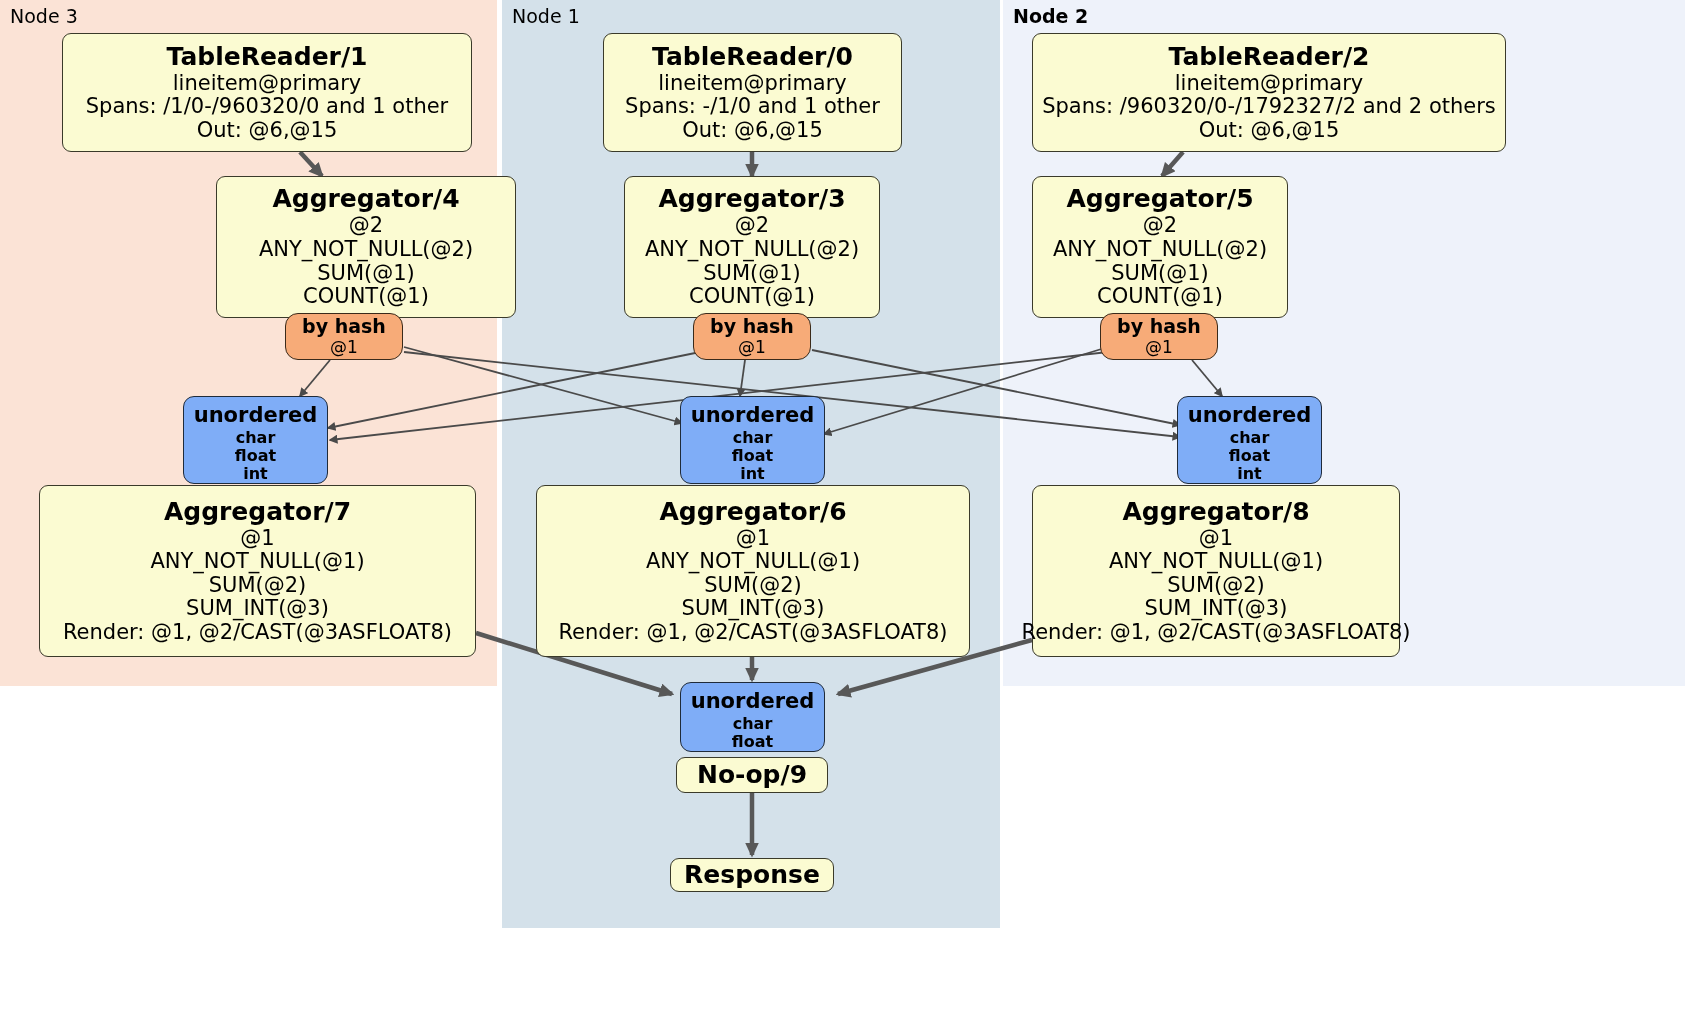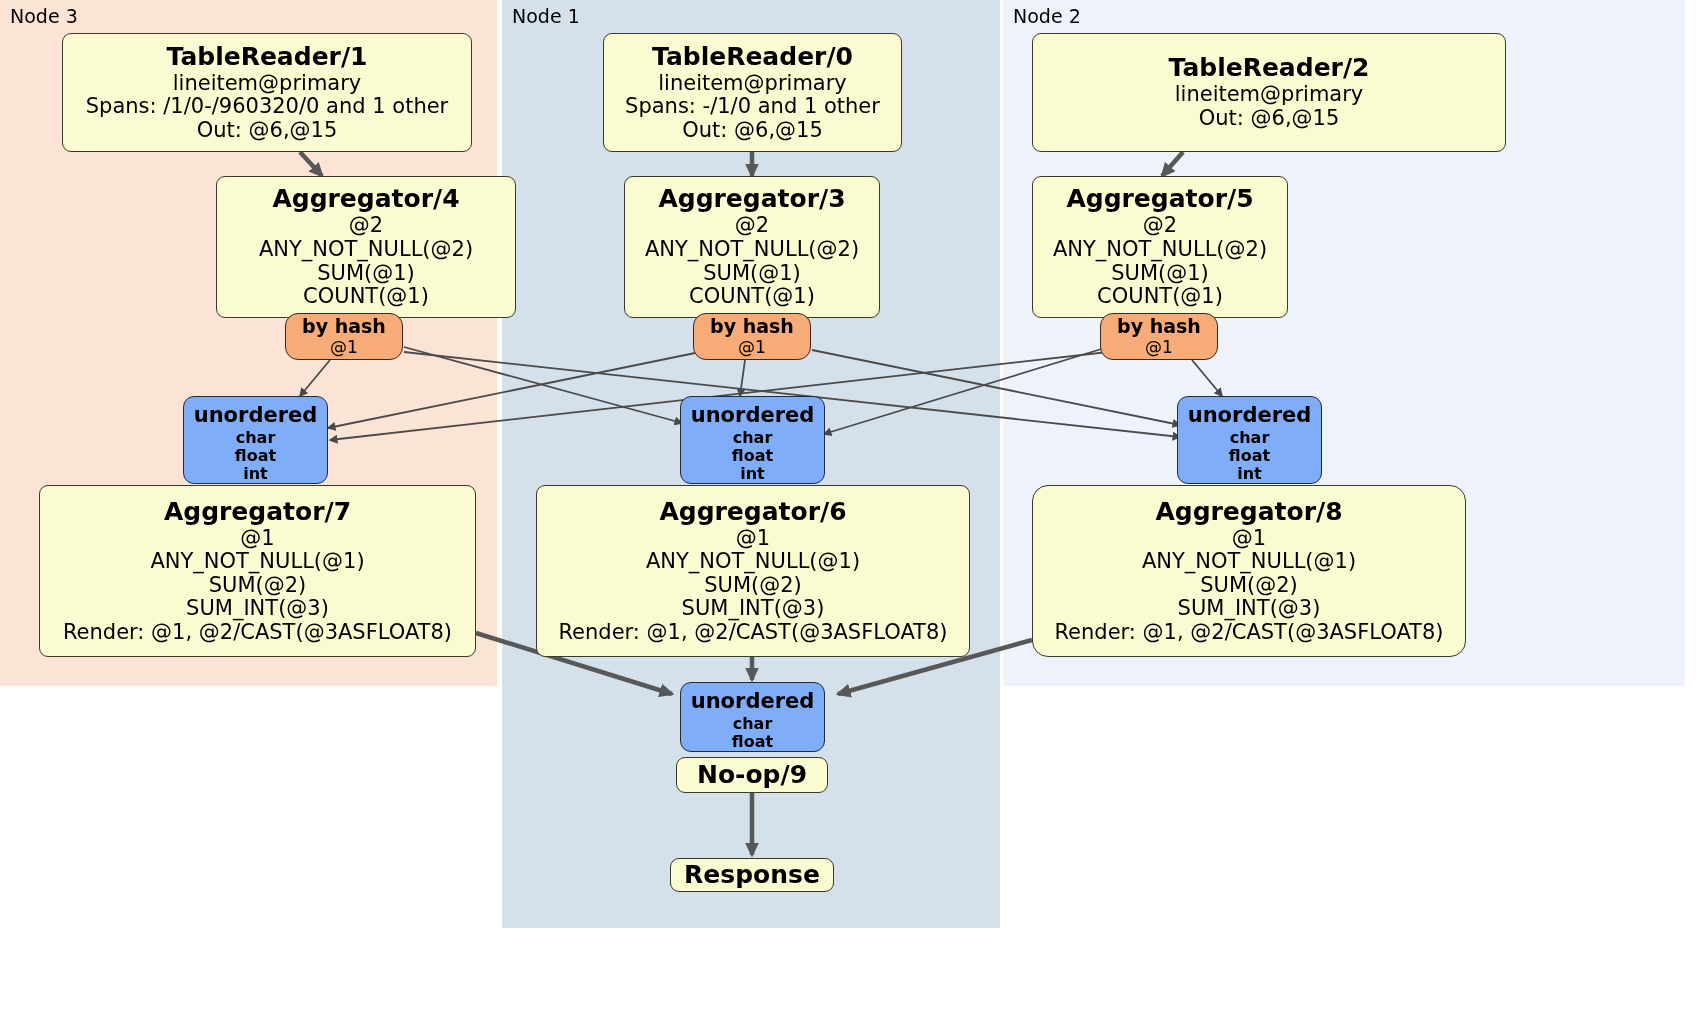--- a/index.html
+++ b/index.html
@@ -71,21 +71,21 @@
 <div id="stage">
 
   <div class="region" style="left:0px;top:0px;width:497px;height:686px;background:#fbe3d6;">
     <div class="region-label">Node 3</div>
   </div>
 
   <div class="region" style="left:502px;top:0px;width:498px;height:928px;background:#d4e1ea;">
     <div class="region-label">Node 1</div>
   </div>
 
-  <div class="region" style="left:1003px;top:0px;width:682px;height:686px;background:#eef2fa;">
+  <div class="region" style="left:1003px;top:0px;width:682px;height:686px;background:#eef2fa;font-weight:bold;">
     <div class="region-label">Node 2</div>
   </div>
 
   <svg id="edges">
     <defs>
       <marker id="ah-thin" markerWidth="9" markerHeight="9" refX="7.5" refY="4.5" orient="auto" markerUnits="userSpaceOnUse">
         <path d="M0,0 L9,4.5 L0,9 z" fill="#4a4a4a"></path>
       </marker>
       <marker id="ah-thick" markerWidth="15" markerHeight="14" refX="12.5" refY="7" orient="auto" markerUnits="userSpaceOnUse">
         <path d="M0,0 L15,7 L0,14 z" fill="#585858"></path>
@@ -197,20 +197,21 @@
     <div class="title">No-op/9</div>
   </div>
 
   <div class="box proc small" style="left:670px;top:858px;width:164px;height:34px;">
     <div class="title">Response</div>
   </div>
 
   <div class="box proc" style="left:1032px;top:33px;width:474px;height:119px;">
     <div class="title">TableReader/2</div>
     <div class="line">lineitem@primary</div>
+    <div class="line">Spans: /960320/0-/1792327/2 and 2 others</div>
     <div class="line">Out: @6,@15</div>
   </div>
 
   <div class="box proc" style="left:1032px;top:176px;width:256px;height:142px;">
     <div class="title">Aggregator/5</div>
     <div class="line">@2</div>
     <div class="line">ANY_NOT_NULL(@2)</div>
     <div class="line">SUM(@1)</div>
     <div class="line">COUNT(@1)</div>
   </div>
@@ -220,21 +221,21 @@
     <div class="line">@1</div>
   </div>
 
   <div class="box sync" style="left:1177px;top:396px;width:145px;height:88px;">
     <div class="title">unordered</div>
     <div class="line">char</div>
     <div class="line">float</div>
     <div class="line">int</div>
   </div>
 
-  <div class="box proc" style="left:1032px;top:485px;width:434px;height:172px;border-radius:16px;">
+  <div class="box proc" style="left:1032px;top:485px;width:368px;height:172px;">
     <div class="title">Aggregator/8</div>
     <div class="line">@1</div>
     <div class="line">ANY_NOT_NULL(@1)</div>
     <div class="line">SUM(@2)</div>
     <div class="line">SUM_INT(@3)</div>
     <div class="line">Render: @1, @2/CAST(@3ASFLOAT8)</div>
   </div>
 
 </div>
 

